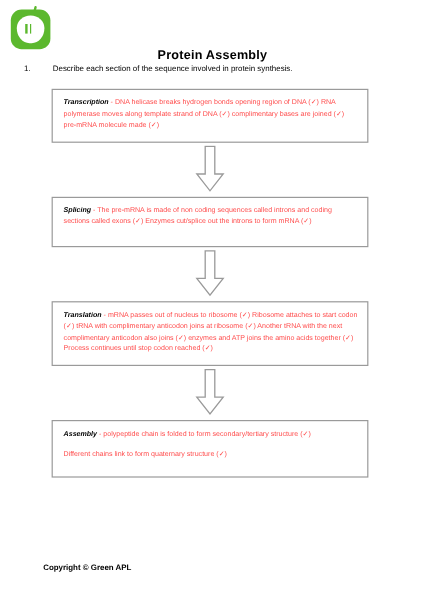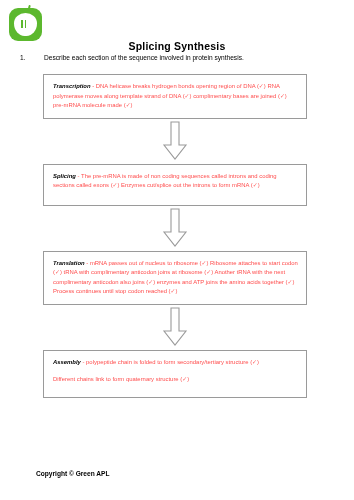--- a/index.html
+++ b/index.html
@@ -162,21 +162,21 @@
   <div class="logo-stem"></div>
   <div class="logo-apple">
     <div class="logo-inner"></div>
     <div class="logo-seeds">
       <i class="s1"></i>
         <i class="s2"></i>
     </div>
   </div>
 </div>
 
-<div class="title">Splicing Synthesis</div>
+<div class="title">Protein Assembly</div>
 
 <div class="question-row">
   <span class="q-num">1.</span>
   <span class="q-text">Describe each section of the sequence involved in protein synthesis.</span>
 </div>
 
 <div class="flow">
 
   <div class="step-box box-transcription">
     <p>

